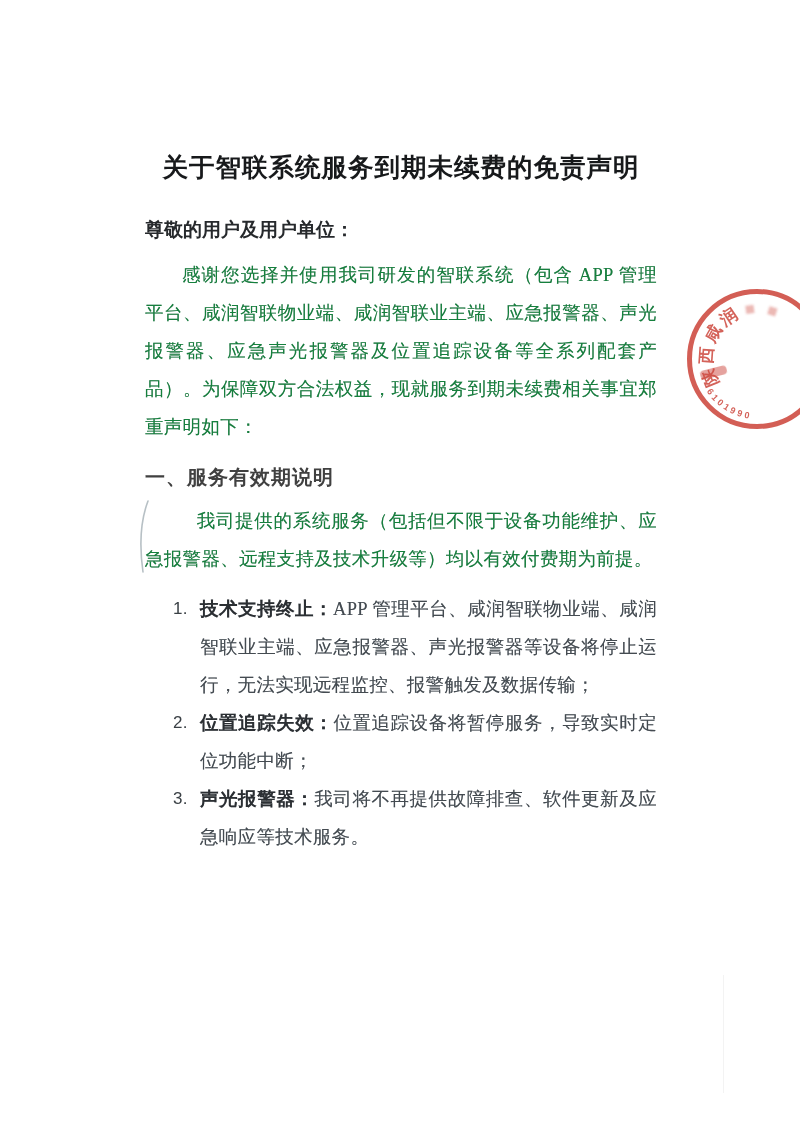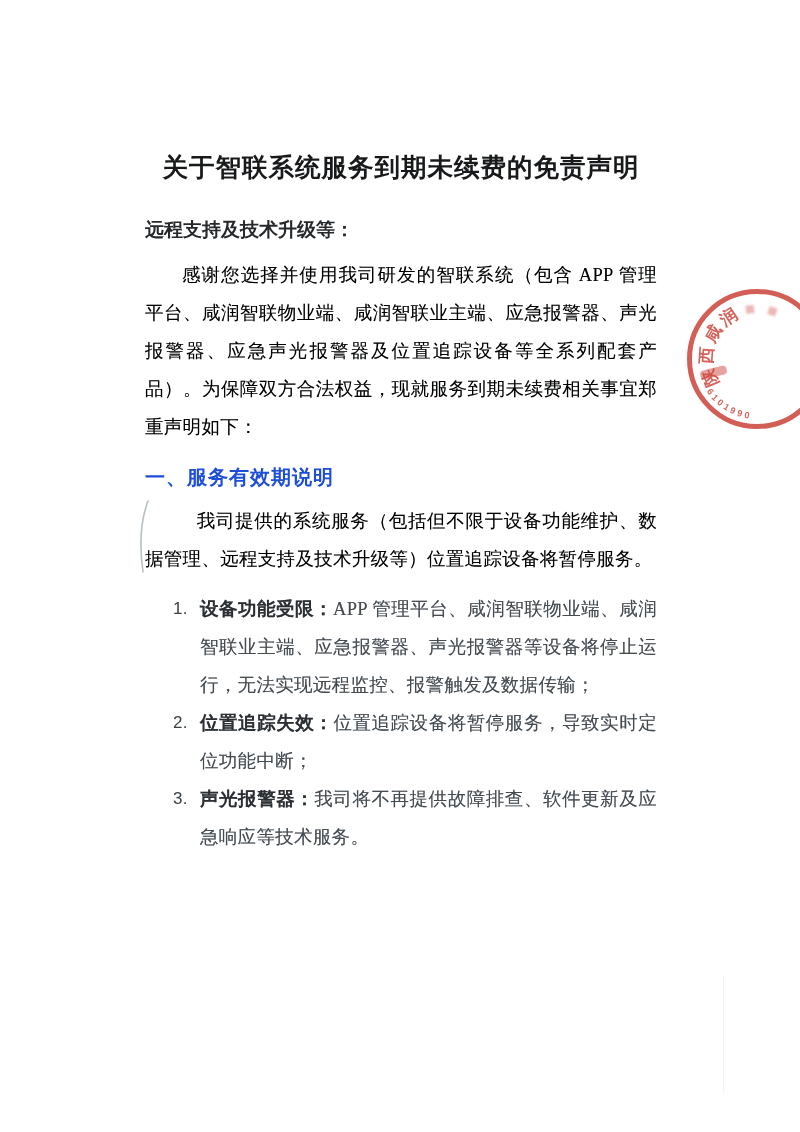--- a/index.html
+++ b/index.html
@@ -33,32 +33,32 @@
     line-height:24px;
     color:#26292c;
   }
   .para{
     margin:0;
     font-size:18.5px;
     line-height:38px;
     letter-spacing:.3px;
     text-align:justify;
     text-indent:2em;
-    color:#000000;
+    color:#15803d;
     text-shadow:0 0 .4px rgba(70,80,90,.45);
   }
   .para.first{margin-top:14px;}
   .sec-heading{
     margin:0;
     font-family:"Liberation Sans","DejaVu Sans",sans-serif;
     font-weight:700;
     font-size:20px;
     line-height:26px;
     letter-spacing:1px;
-    color:#1d4ed8;
+    color:#404040;
   }
   .sec-heading.h1{margin-top:18px;}
   .sec-heading.h2{margin-top:24px;}
   .sec-body{margin-top:12px;}
   .sec-body.indent3{text-indent:2.8em;}
   .list{margin-top:12px;}
   .list-item{
     position:relative;
     padding-left:55px;
     font-size:18.5px;
@@ -141,34 +141,34 @@
 </style>
 </head>
 <body>
 
 <div class="page">
 
   <div class="content">
 
     <h1 class="doc-title">关于智联系统服务到期未续费的免责声明</h1>
 
-    <div class="greeting">远程支持及技术升级等：</div>
+    <div class="greeting">尊敬的用户及用户单位：</div>
 
     <p class="para first">感谢您选择并使用我司研发的智联系统（包含 APP 管理平台、咸润智联物业端、咸润智联业主端、应急报警器、声光报警器、应急声光报警器及位置追踪设备等全系列配套产品）。为保障双方合法权益，现就服务到期未续费相关事宜郑重声明如下：</p>
 
     <h2 class="sec-heading h1">一、服务有效期说明</h2>
 
-    <p class="para sec-body indent3">我司提供的系统服务（包括但不限于设备功能维护、数据管理、远程支持及技术升级等）位置追踪设备将暂停服务。</p>
+    <p class="para sec-body indent3">我司提供的系统服务（包括但不限于设备功能维护、应急报警器、远程支持及技术升级等）均以有效付费期为前提。</p>
 
 
 
     <div class="list">
 
       <div class="list-item">
-        <span class="list-num">1.</span><span class="list-lead">设备功能受限：</span><span>APP 管理平台、咸润智联物业端、咸润智联业主端、应急报警器、声光报警器等设备将停止运行，无法实现远程监控、报警触发及数据传输；</span>
+        <span class="list-num">1.</span><span class="list-lead">技术支持终止：</span><span>APP 管理平台、咸润智联物业端、咸润智联业主端、应急报警器、声光报警器等设备将停止运行，无法实现远程监控、报警触发及数据传输；</span>
       </div>
 
       <div class="list-item">
         <span class="list-num">2.</span><span class="list-lead">位置追踪失效：</span><span>位置追踪设备将暂停服务，导致实时定位功能中断；</span>
       </div>
 
       <div class="list-item">
         <span class="list-num">3.</span><span class="list-lead">声光报警器：</span><span>我司将不再提供故障排查、软件更新及应急响应等技术服务。</span>
       </div>
 

